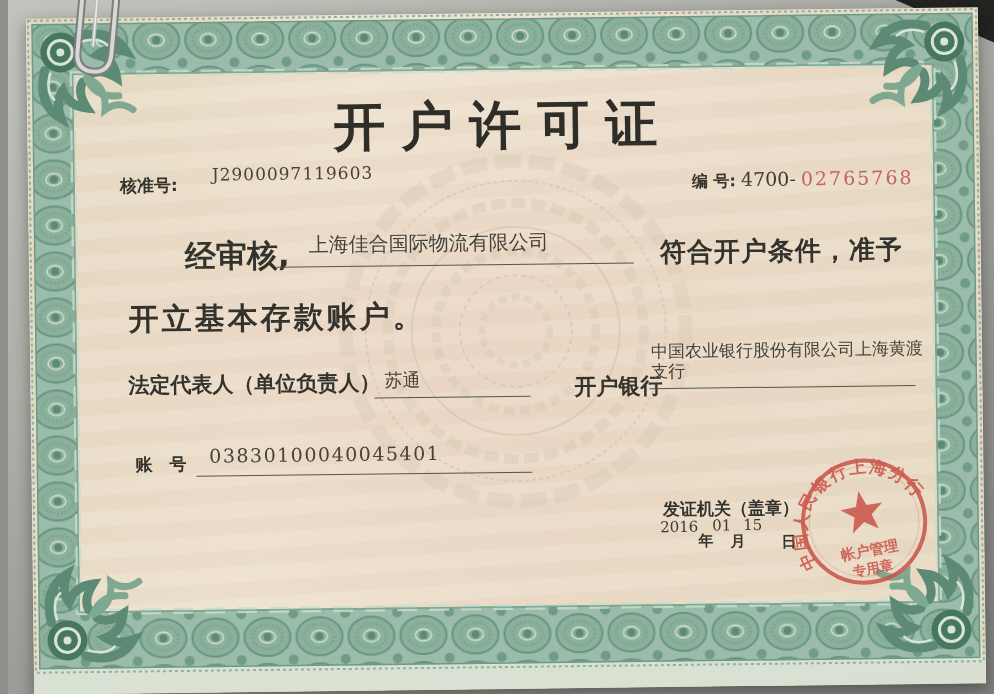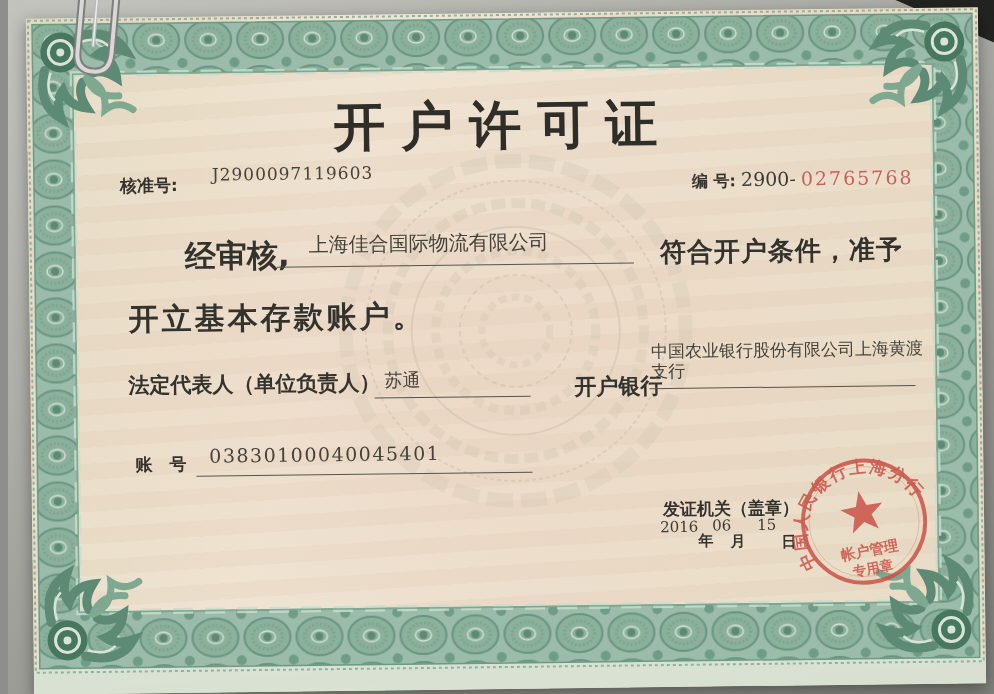--- a/index.html
+++ b/index.html
@@ -53,21 +53,21 @@
   .bank-value{left:621px;top:330px;width:272px;font-size:17px;line-height:20px;white-space:normal;}
   .account-label{left:104px;top:436px;font-size:17px;}
   .account-value{left:178px;top:428px;font-size:19px;letter-spacing:1.5px;}
   .issuer-label{left:631px;top:487px;font-size:17px;}
   .date-group{left:628px;top:503px;width:180px;height:46px;}
   .date-group span{position:absolute;}
   .d-num{font-family:"DejaVu Serif",serif;font-size:15px;color:#3c3a34;}
   .d-unit{font-weight:bold;font-size:15px;color:#33322c;}
   .dy{left:0;top:4px;}   .dyu{left:38px;top:18px;}
   .dm{left:52px;top:3px;} .dmu{left:70px;top:19px;}
-  .dd{left:97px;top:3px;} .ddu{left:121px;top:20px;}
+  .dd{left:83px;top:3px;} .ddu{left:121px;top:20px;}
   .stamp{position:absolute;left:745px;top:426px;transform:rotate(-10deg);opacity:0.9;}
   .clip{position:absolute;left:52px;top:-8px;transform:rotate(5deg);}
 </style>
 </head>
 <body>
 
 <div class="photo">
   <div class="dark-corner"></div>
 
   <div class="certificate">
@@ -119,21 +119,21 @@
       <use href="#flourish" transform="translate(944,648) scale(-1,-1)"></use>
     </svg>
 
     <div class="txt title">开户许可证</div>
 
     <div class="txt lbl approval-label">核准号:</div>
     <div class="txt val approval-value">J2900097119603</div>
 
     <div class="txt serial-group">
       <span class="lbl">编 号:</span>
-      <span class="pre">2900-</span>
+      <span class="pre">4700-</span>
       <span class="red">02765768</span>
     </div>
 
     <div class="txt lbl reviewed">经审核,</div>
     <div class="txt val company">上海佳合国际物流有限公司</div>
     <div class="u" style="left:248px;top:251px;width:357px;"></div>
     <div class="txt lbl qualifies">符合开户条件，准予</div>
     <div class="txt lbl account-opening">开立基本存款账户。</div>
 
     <div class="txt lbl legalrep-label">法定代表人（单位负责人）</div>
@@ -145,21 +145,21 @@
     <div class="u" style="left:619px;top:377px;width:266px;"></div>
 
     <div class="txt lbl account-label">账　号</div>
     <div class="txt val account-value">03830100040045401</div>
     <div class="u" style="left:165px;top:459px;width:336px;"></div>
 
     <div class="txt lbl issuer-label">发证机关（盖章）</div>
     <div class="date-group txt">
       <span class="d-num dy">2016</span>
       <span class="d-unit dyu">年</span>
-      <span class="d-num dm">06</span>
+      <span class="d-num dm">01</span>
       <span class="d-unit dmu">月</span>
       <span class="d-num dd">15</span>
       <span class="d-unit ddu">日</span>
     </div>
 
     <svg class="stamp" width="174" height="174" viewBox="0 0 174 174">
       <defs>
         <path id="ringPath" d="M 34,126 A 60 60 0 1 1 140,126" fill="none"></path>
       </defs>
       <circle cx="87" cy="87" r="61" fill="none" stroke="#c94f44" stroke-width="4" opacity="0.92"></circle>

